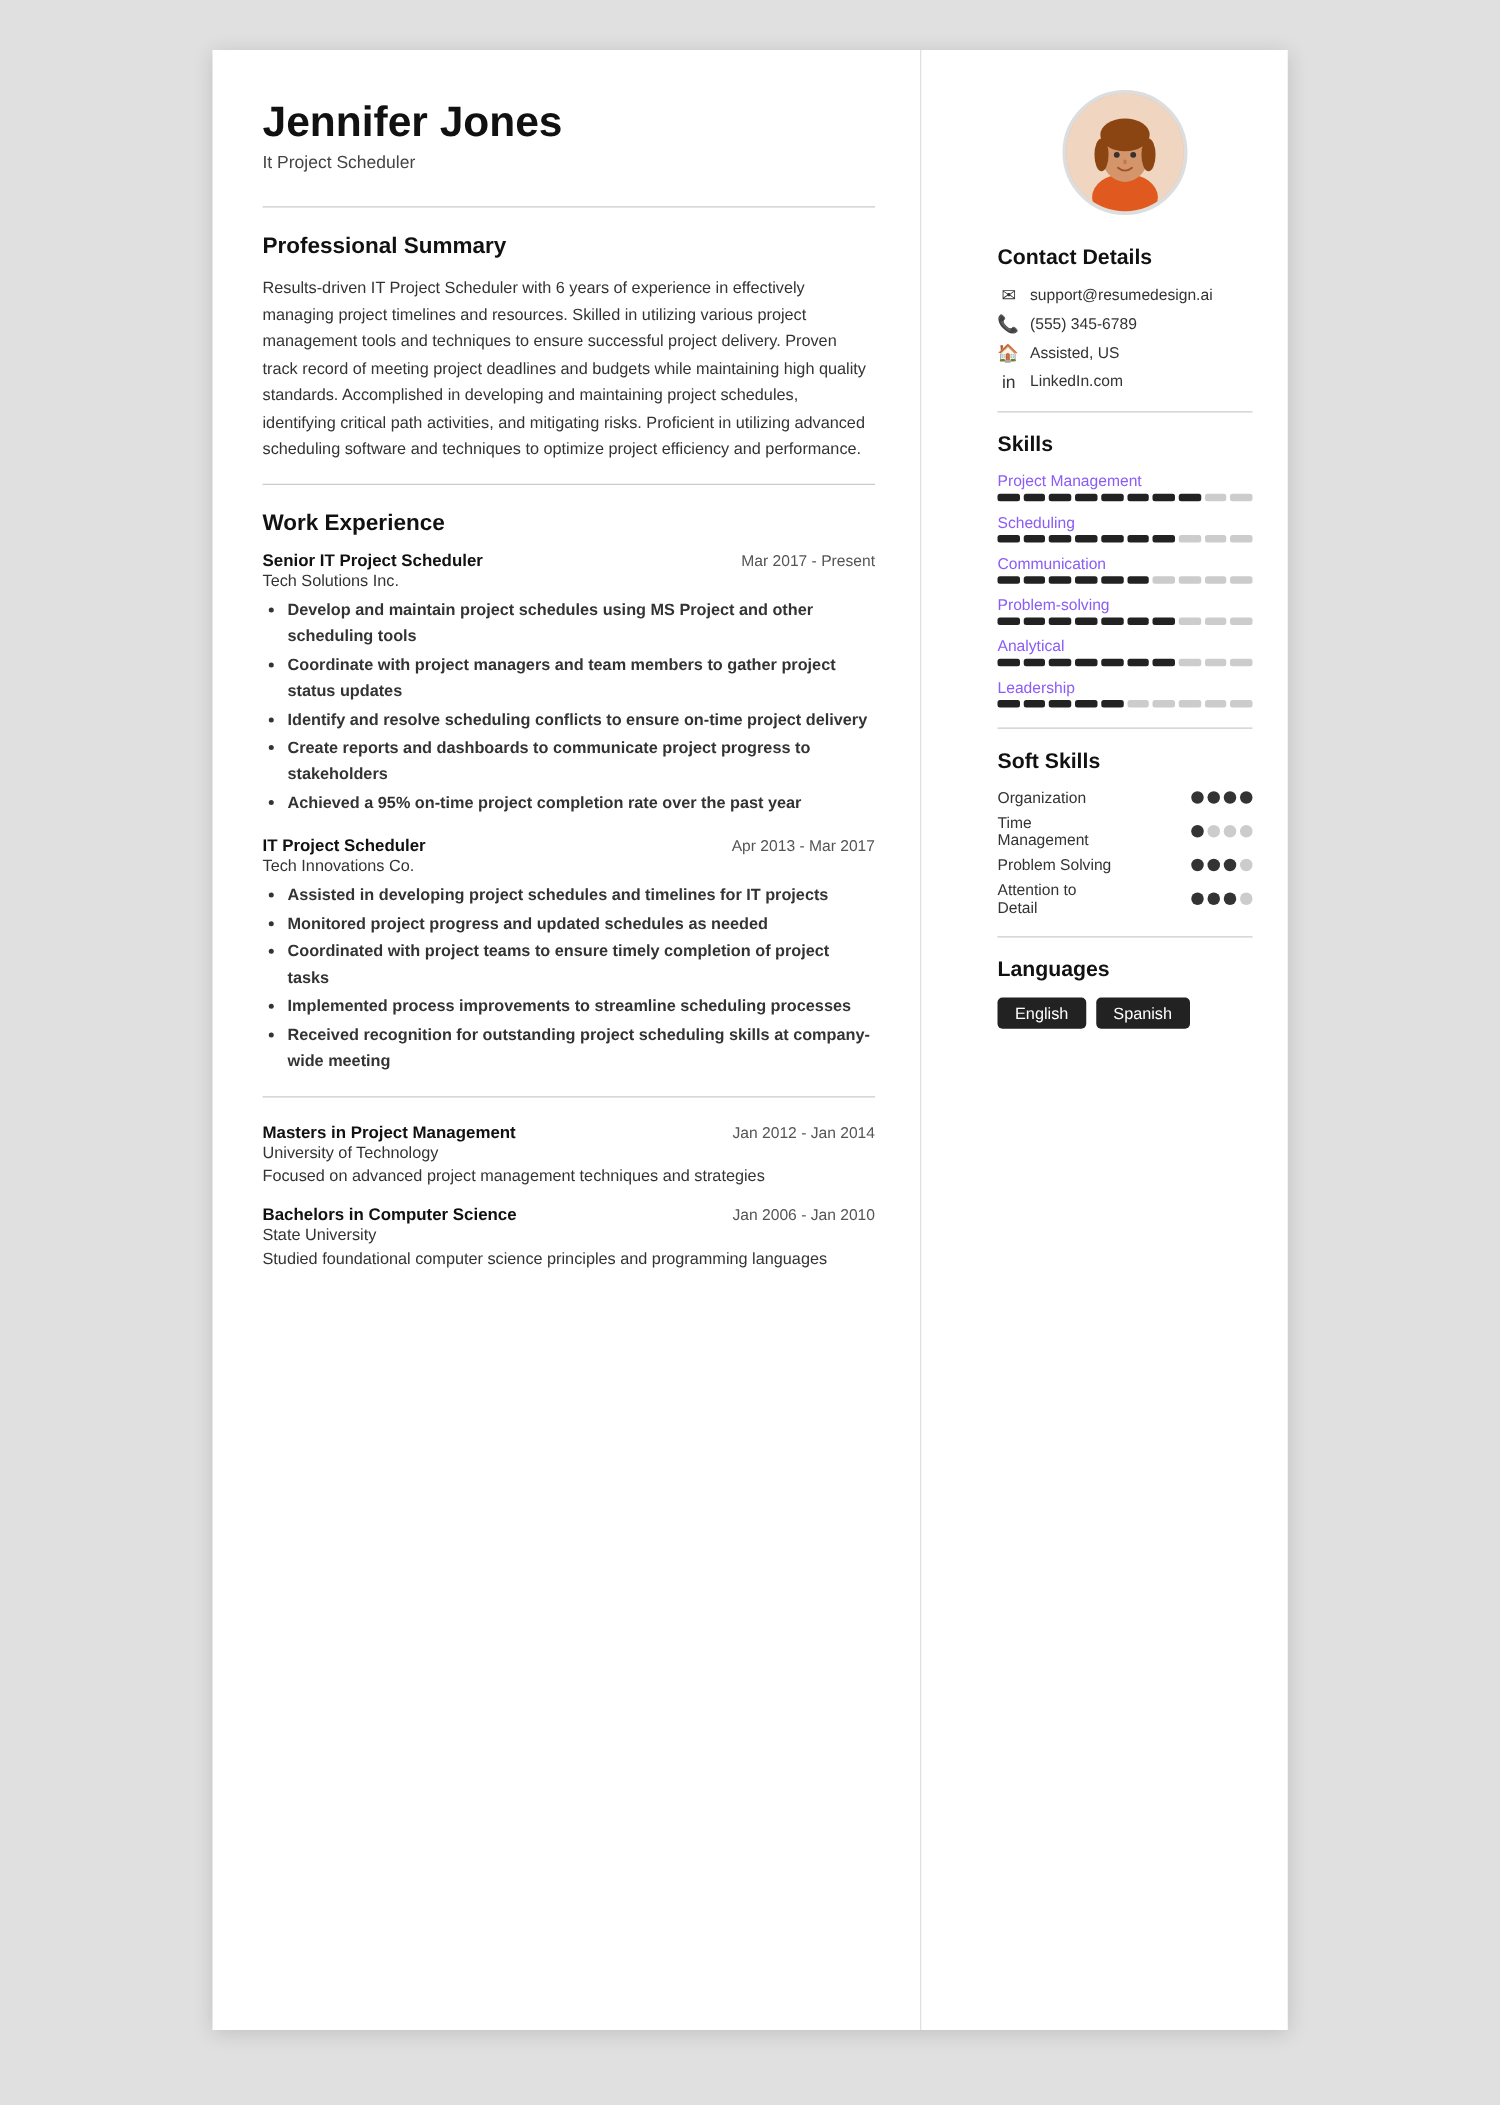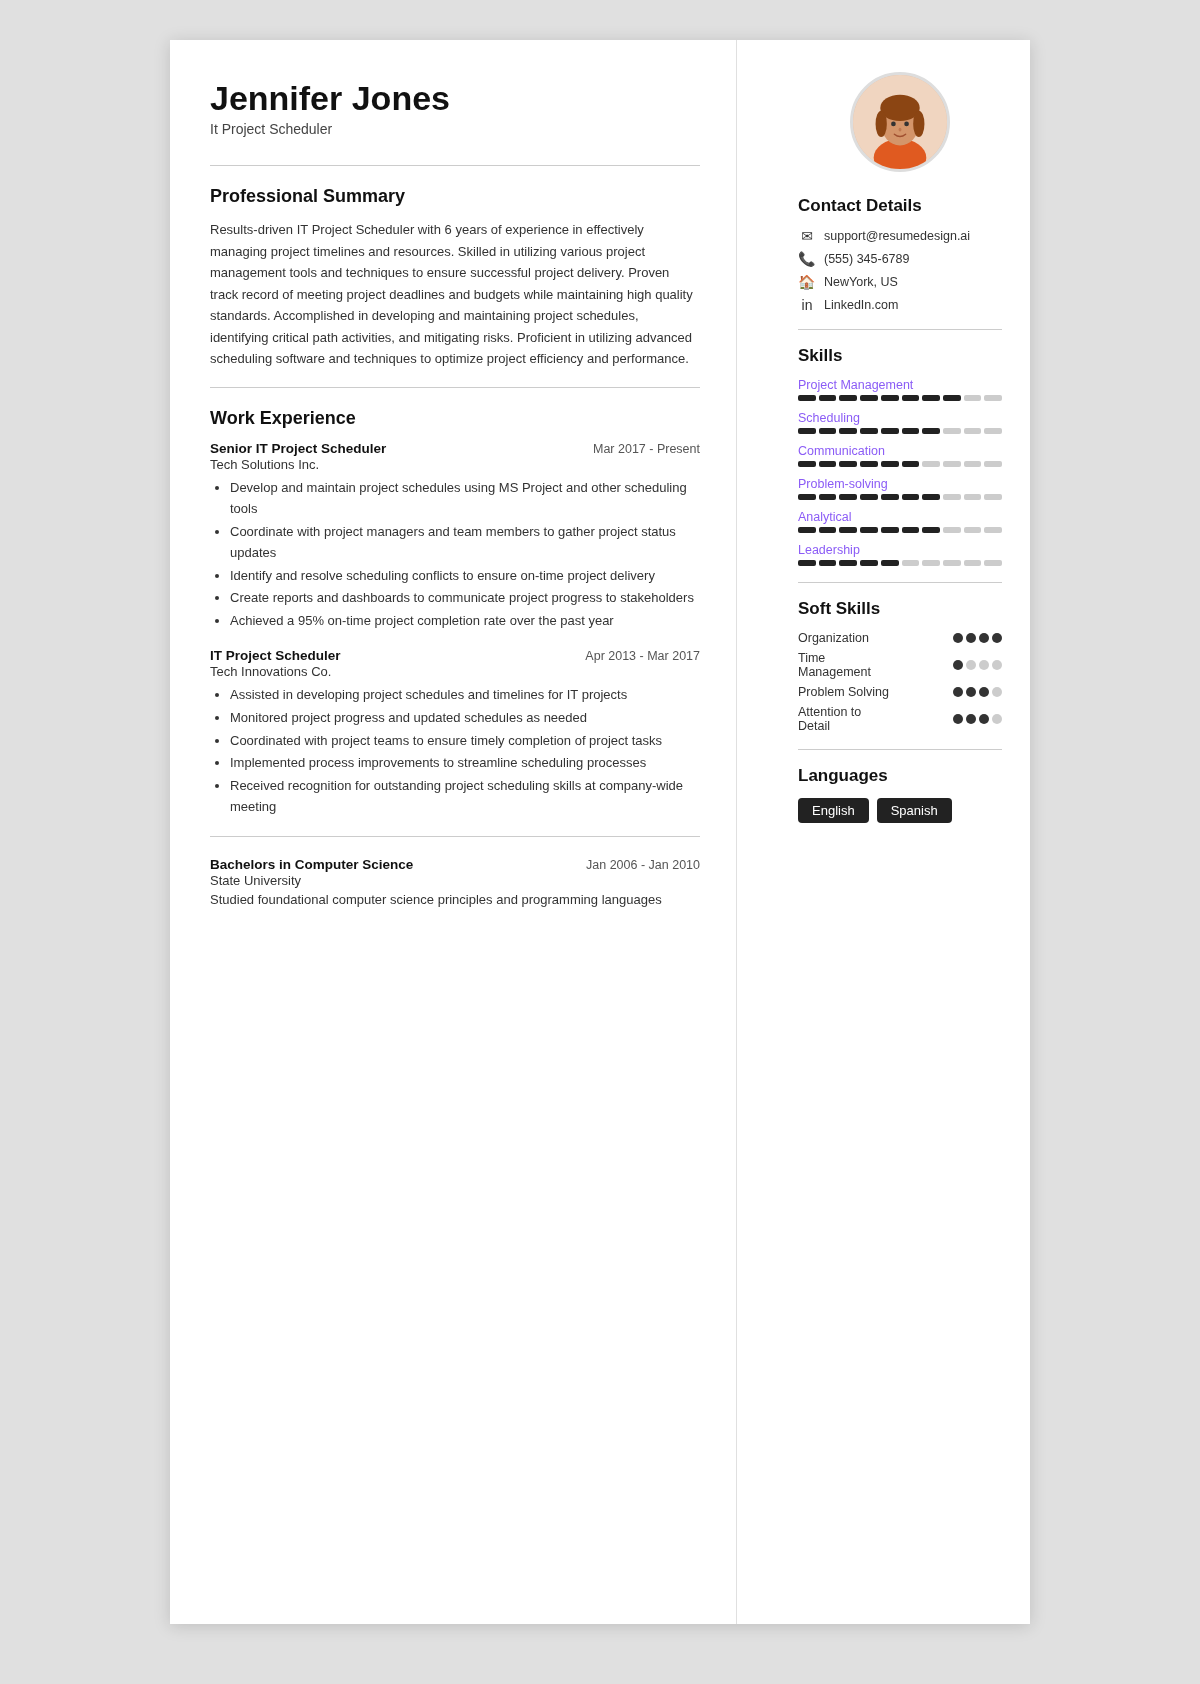--- a/index.html
+++ b/index.html
@@ -80,20 +80,21 @@
     .job-bullets {
       list-style: disc;
       padding-left: 20px;
       margin-bottom: 16px;
     }
     .job-bullets li {
       font-size: 13px;
       color: #333;
       line-height: 1.6;
       margin-bottom: 2px;
+      font-weight: bold;
     }
     
     .edu-header {
       display: flex;
       justify-content: space-between;
       align-items: baseline;
       margin-bottom: 1px;
     }
     .edu-degree {
       font-size: 13.5px;
@@ -276,20 +277,28 @@
             </ul>
           </div>
         </div>
     </div>
     <hr class="divider">
 
     <div class="edu-section">
       <div id="edu-container">
           <div>
             <div class="edu-header">
+              <span class="edu-degree">Masters in Project Management</span>
+              <span class="edu-date">Jan 2012 - Jan 2014</span>
+            </div>
+            <div class="edu-school">University of Technology</div>
+            <div class="edu-desc">Focused on advanced project management techniques and strategies</div>
+          </div>
+          <div>
+            <div class="edu-header">
               <span class="edu-degree">Bachelors in Computer Science</span>
               <span class="edu-date">Jan 2006 - Jan 2010</span>
             </div>
             <div class="edu-school">State University</div>
             <div class="edu-desc">Studied foundational computer science principles and programming languages</div>
           </div>
         </div>
     </div>
   </div>
 
@@ -325,21 +334,21 @@
     <div class="contact-item">
       <span class="contact-icon">✉</span>
       <span>support@resumedesign.ai</span>
     </div>
     <div class="contact-item">
       <span class="contact-icon">📞</span>
       <span>(555) 345-6789</span>
     </div>
     <div class="contact-item">
       <span class="contact-icon">🏠</span>
-      <span>NewYork, US</span>
+      <span>Assisted, US</span>
     </div>
     <div class="contact-item">
       <span class="contact-icon">in</span>
       <span>LinkedIn.com</span>
     </div>
 
     <hr class="right-divider">
 
     <div class="right-section-title">Skills</div>
     <div id="skills-container">

